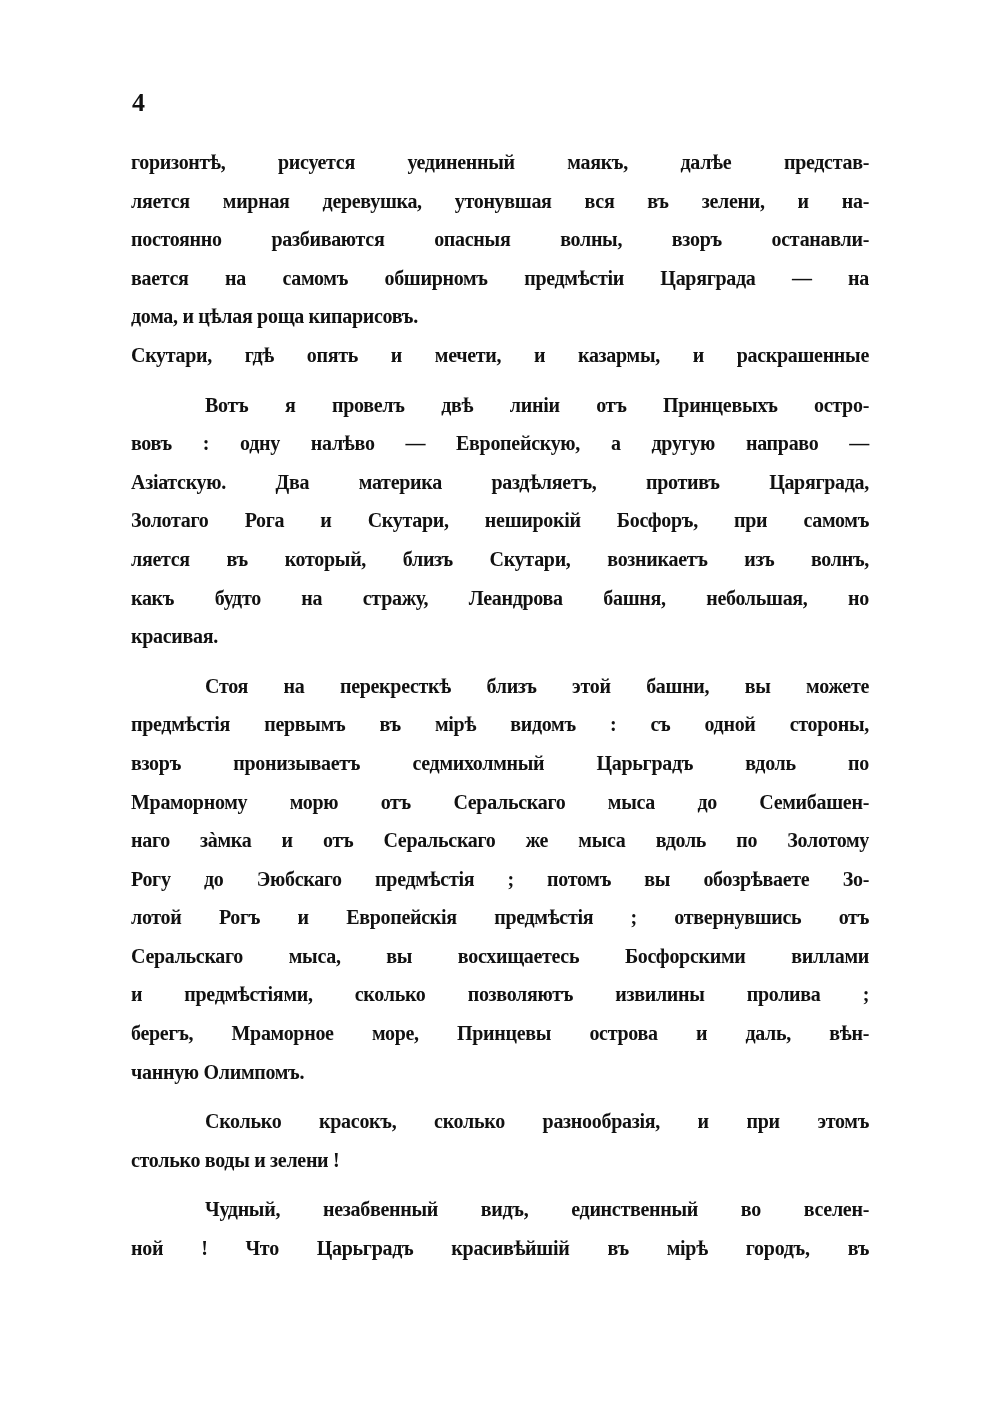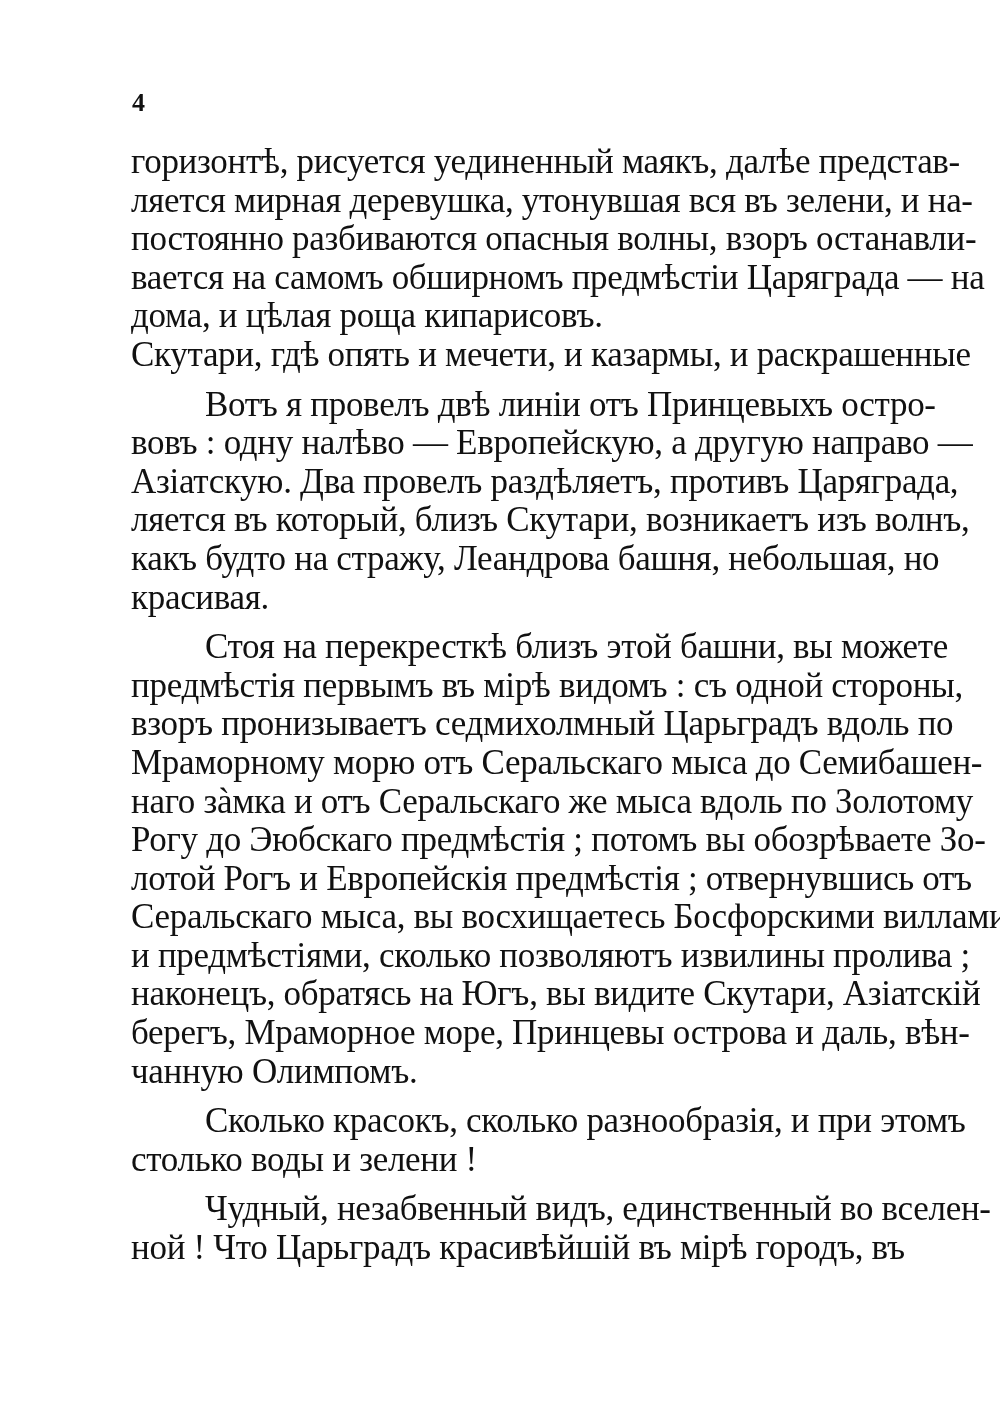--- a/index.html
+++ b/index.html
@@ -11,21 +11,21 @@
     }
     .page-number {
       position: absolute; left: 132px; top: 88px;
       font-size: 26px; font-weight: bold; line-height: 30px;
     }
     .body-text {
       position: absolute; left: 131px; top: 143px; width: 738px;
     }
     .line {
       display: block; height: 38.6px; line-height: 38.6px;
-      font-size: 35px; font-weight: normal; white-space: nowrap;
+      font-size: 20px; font-weight: bold; white-space: nowrap;
       text-align: justify; text-align-last: justify;
       letter-spacing: -0.3px;
     }
     .line.last { text-align-last: left; }
     .line.indent { padding-left: 74px; }
     .para-gap { display: block; height: 11px; }
   </style>
 </head>
 <body>
 
@@ -40,38 +40,38 @@
       <span class="line">постоянно разбиваются опасныя волны, взоръ останавли-</span>
       <span class="line">вается на самомъ обширномъ предмѣстіи Царяграда — на</span>
       <span class="line last">дома, и цѣлая роща кипарисовъ.</span>
       <span class="line">Скутари, гдѣ опять и мечети, и казармы, и раскрашенные</span>
     </div>
     <span class="para-gap"></span>
 
     <div>
       <span class="line indent">Вотъ я провелъ двѣ линіи отъ Принцевыхъ остро-</span>
       <span class="line">вовъ : одну налѣво — Европейскую, а другую направо —</span>
-      <span class="line">Азіатскую. Два провелъ раздѣляетъ, противъ Царяграда,</span>
+      <span class="line">Азіатскую. Два материка раздѣляетъ, противъ Царяграда,</span>
+      <span class="line">Золотаго Рога и Скутари, неширокій Босфоръ, при самомъ</span>
       <span class="line">ляется въ который, близъ Скутари, возникаетъ изъ волнъ,</span>
       <span class="line">какъ будто на стражу, Леандрова башня, небольшая, но</span>
       <span class="line last">красивая.</span>
     </div>
     <span class="para-gap"></span>
 
     <div>
       <span class="line indent">Стоя на перекресткѣ близъ этой башни, вы можете</span>
       <span class="line">предмѣстія первымъ въ мірѣ видомъ : съ одной стороны,</span>
       <span class="line">взоръ пронизываетъ седмихолмный Царьградъ вдоль по</span>
       <span class="line">Мраморному морю отъ Серальскаго мыса до Семибашен-</span>
       <span class="line">наго зàмка и отъ Серальскаго же мыса вдоль по Золотому</span>
       <span class="line">Рогу до Эюбскаго предмѣстія ; потомъ вы обозрѣваете Зо-</span>
       <span class="line">лотой Рогъ и Европейскія предмѣстія ; отвернувшись отъ</span>
       <span class="line">Серальскаго мыса, вы восхищаетесь Босфорскими виллами</span>
       <span class="line">и предмѣстіями, сколько позволяютъ извилины пролива ;</span>
-      <span class="line">наконецъ, обратясь на Югъ, вы видите Скутари, Азіатскій</span>
       <span class="line">берегъ, Мраморное море, Принцевы острова и даль, вѣн-</span>
       <span class="line last">чанную Олимпомъ.</span>
     </div>
     <span class="para-gap"></span>
 
     <div>
       <span class="line indent">Сколько красокъ, сколько разнообразія, и при этомъ</span>
       <span class="line last">столько воды и зелени !</span>
     </div>
     <span class="para-gap"></span>

